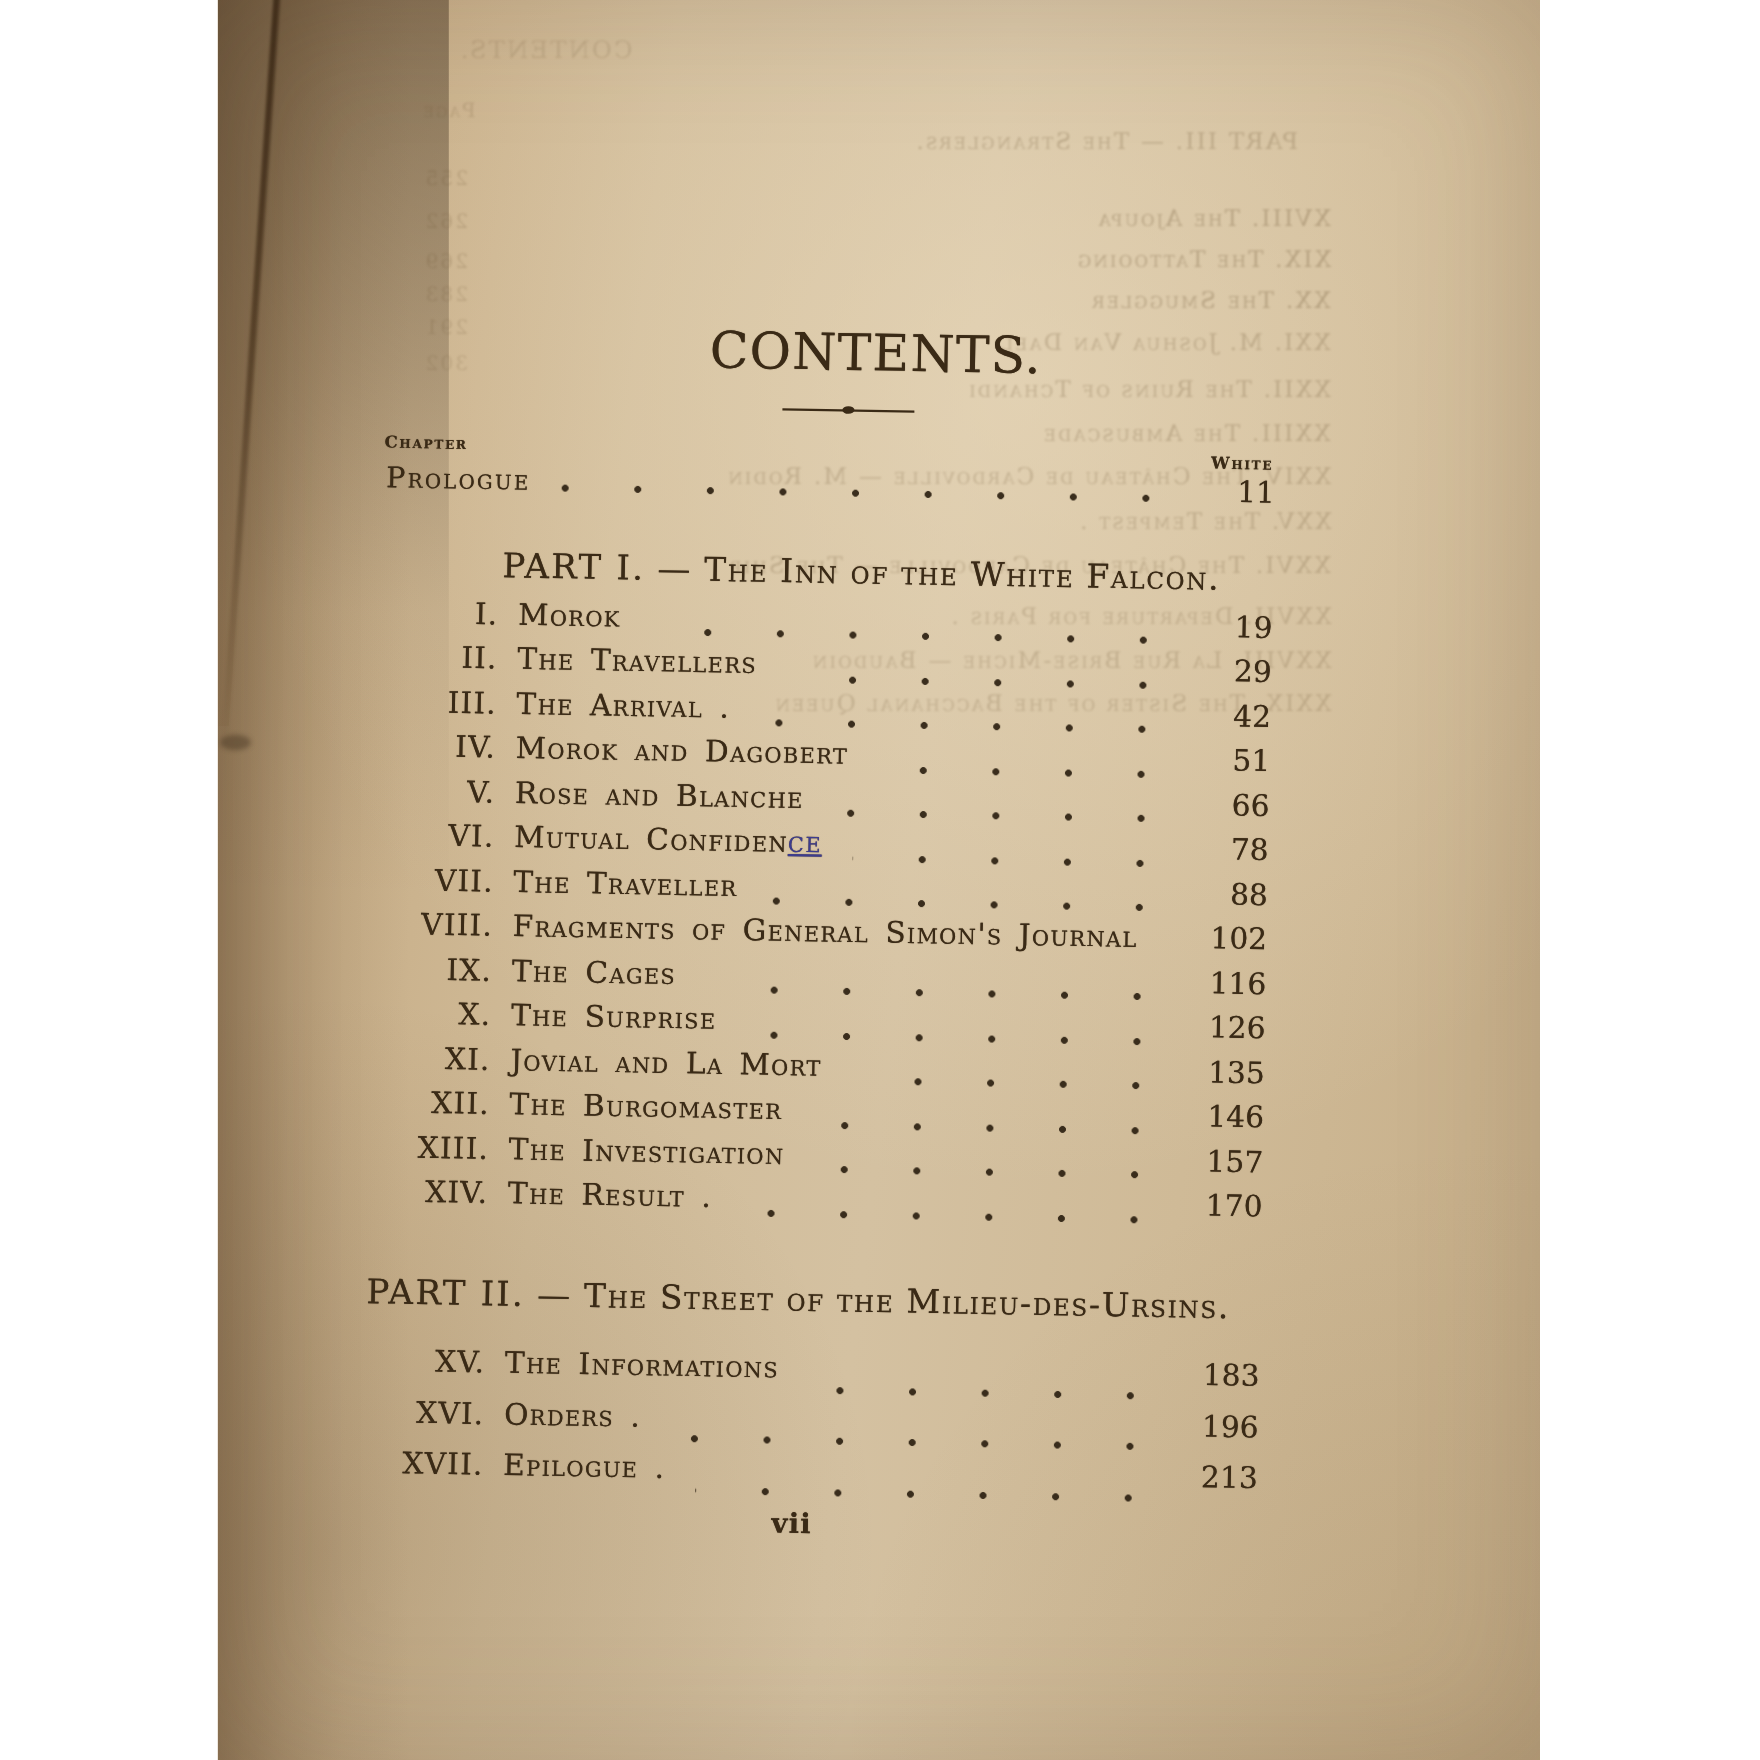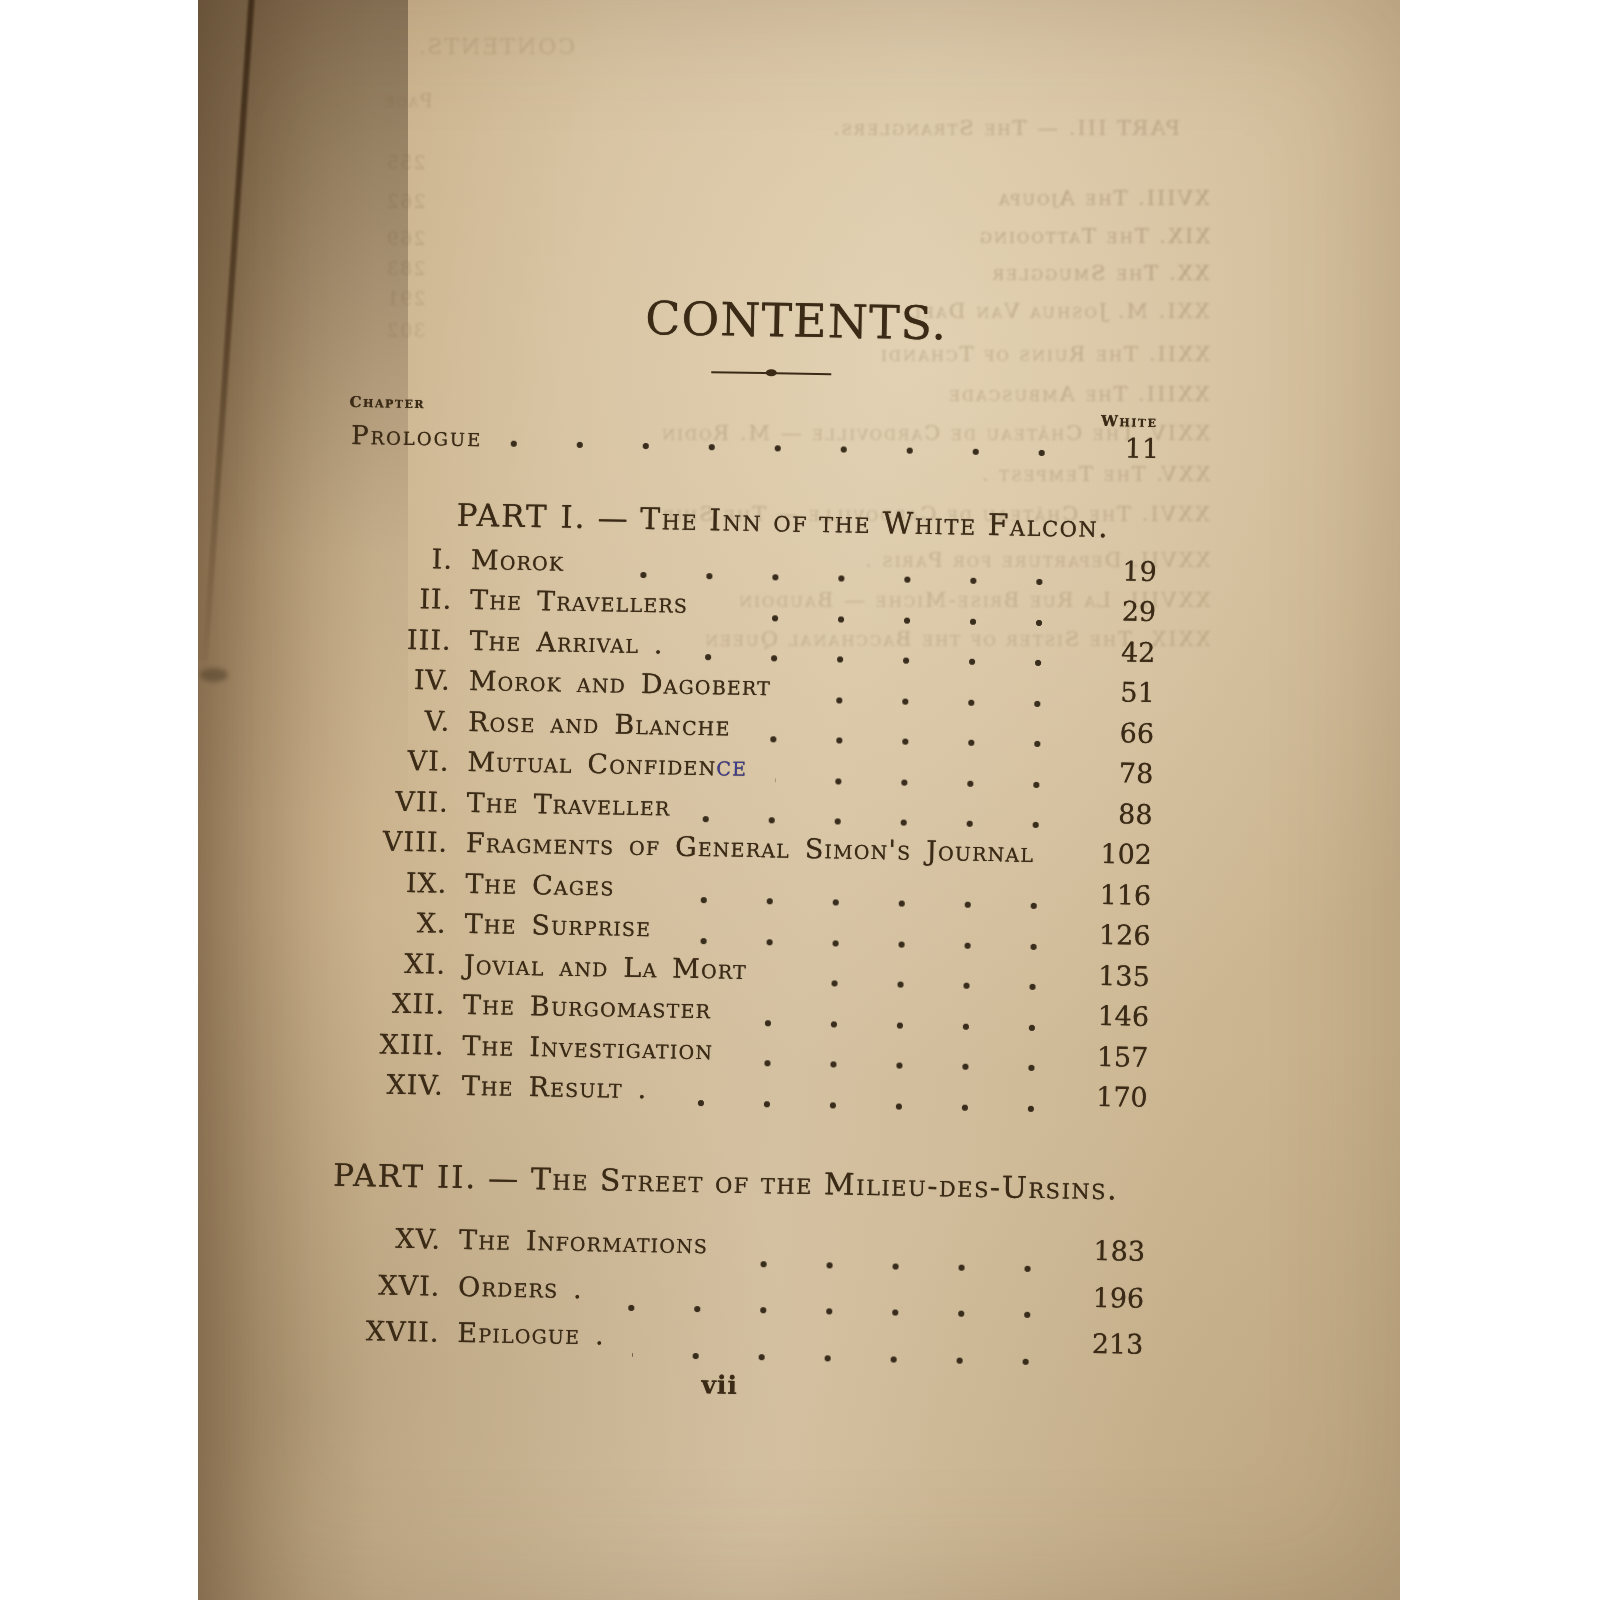--- a/index.html
+++ b/index.html
@@ -71,21 +71,21 @@
   .ph2{margin-top:48px;left:49px;}
 
   .rows{margin-top:10px;}
   .rows .row{height:40.5px;}
   .rows2{margin-top:28px;}
   .rows2 .row{height:46.5px;}
 
   .num{width:158px;text-align:right;font-size:27px;letter-spacing:1px;flex:0 0 auto;}
   .t{margin-left:18px;font-size:27px;font-variant:small-caps;letter-spacing:1.2px;
      word-spacing:5px;white-space:nowrap;flex:0 0 auto;}
-  .t .t-tail{color:#3d3c8f;}
+  .t .t-tail{color:#3d3c8f;text-decoration:underline;}
 
   .folio{margin-top:2px;text-align:center;position:relative;left:8px;
     font-size:25px;font-weight:bold;letter-spacing:1px;}
 </style>
 </head>
 <body>
 
 <div class="photo">
   <div class="corner-under"></div>
   <div class="corner-edge"></div>

